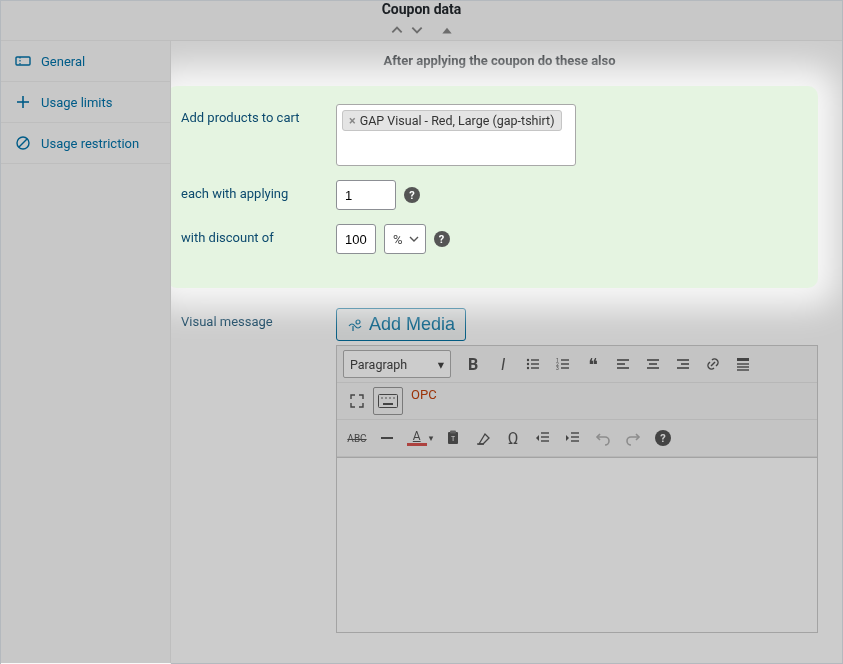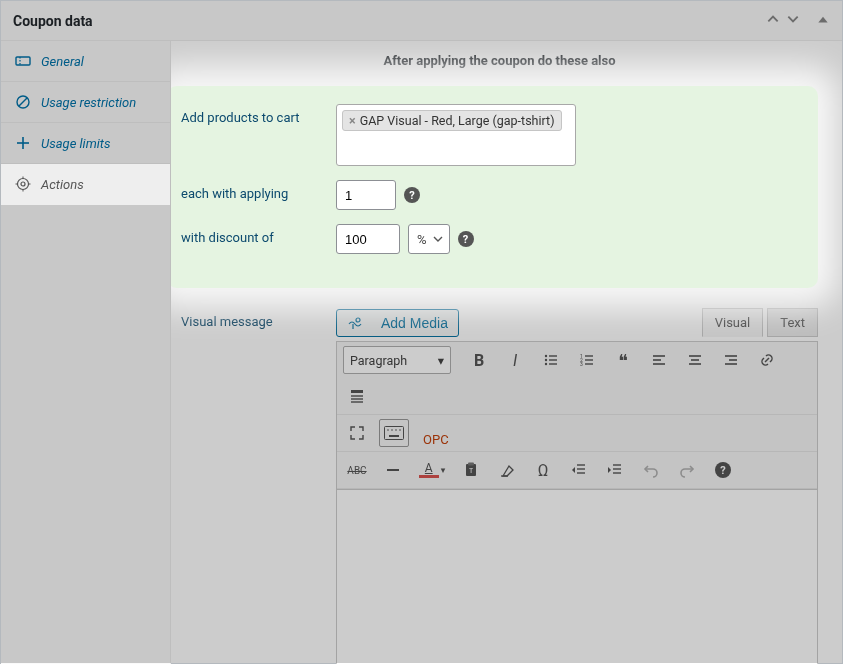--- a/index.html
+++ b/index.html
@@ -1,29 +1,29 @@
 <!DOCTYPE html>
 <html><head>
 <meta charset="utf-8">
 <style>
 * { box-sizing: border-box; margin: 0; padding: 0; }
 html, body { width: 843px; height: 664px; font-family: -apple-system, "Segoe UI", Roboto, Arial, sans-serif; font-size: 13px; color: #444; }
 .outer { width: 843px; height: 664px; border: 1px solid #b4b9be; background: #fff; position: relative; }
 .dim-overlay { position: absolute; inset: 0; background: rgba(0,0,0,0.2); pointer-events: none; z-index: 50; }
 
 
-.panel-header { height: 40px; background: #fafafa; border-bottom: 1px solid #eee; display: flex; align-items: center; justify-content: space-between; padding: 0 12px; position: relative; z-index: 10; }
+.panel-header { height: 40px; background: #fafafa; border-bottom: 1px solid #eee; display: flex; align-items: center; justify-content: space-between; padding: 0 12px; position: relative; z-index: 10; flex-direction: column; }
 .panel-header h2 { font-size: 14px; font-weight: 700; color: #23282d; }
 .panel-header .hdr-controls { display: flex; gap: 6px; align-items: center; color: #888; }
 .panel-header .hdr-controls span { cursor: pointer; }
 .hdr-ico { width: 14px; height: 14px; display: inline-block; }
 
 
 .panel-body { display: flex; height: calc(664px - 40px); }
-.tabs { width: 170px; background: #fafafa; border-right: 1px solid #eee; font-style: italic; }
+.tabs { width: 170px; background: #fafafa; border-right: 1px solid #eee; }
 .tabs ul { list-style: none; }
 .tabs li { display: flex; align-items: center; gap: 10px; padding: 12px 14px; border-bottom: 1px solid #eee; color: #0073aa; cursor: pointer; font-size: 13px; }
 .tabs li.active { background: #eee; color: #555; position: relative; z-index: 60; }
 .tab-icon { width: 16px; height: 16px; display: inline-flex; align-items: center; justify-content: center; color: #0073aa; }
 .tabs li.active .tab-icon { color: #555; }
 
 .content { flex: 1; padding: 12px 24px 0 10px; overflow: hidden; }
 .content h3 { font-size: 13px; font-weight: 700; color: #23282d; margin-bottom: 18px; padding-left: 0px; text-align: center; }
 
 
@@ -37,28 +37,28 @@
 .tag { display: inline-flex; align-items: center; gap: 4px; background: #e4e4e4; border: 1px solid #c5c5c5; border-radius: 3px; padding: 2px 6px; color: #333; font-size: 12.5px; }
 .tag .tag-x { color: #888; cursor: pointer; font-weight: bold; }
 
 .num-input { width: 60px; height: 30px; border: 1px solid #8c8f94; border-radius: 3px; padding: 0 8px; background: #fff; font-size: 13px; }
 .sel-input { height: 30px; border: 1px solid #8c8f94; border-radius: 3px; background: #fff; padding: 0 22px 0 8px; font-size: 13px; position: relative; display: inline-flex; align-items: center; }
 .sel-input .caret { position: absolute; right: 6px; }
 .help-dot { width: 16px; height: 16px; border-radius: 50%; background: #555; color: #fff; display: inline-flex; align-items: center; justify-content: center; font-size: 11px; font-weight: bold; cursor: help; }
 
 
 .ed-top { display: flex; justify-content: space-between; align-items: center; margin-bottom: 4px; }
-.btn-media { display: inline-flex; align-items: center; gap: 18px; border: 1px solid #0071a1; color: #0071a1; background: #f3f5f6; padding: 5px 10px; border-radius: 3px; cursor: pointer; font-size: 14px; }
+.btn-media { display: inline-flex; align-items: center; gap: 6px; border: 1px solid #0071a1; color: #0071a1; background: #f3f5f6; padding: 5px 10px; border-radius: 3px; cursor: pointer; font-size: 18px; }
 .ed-tabs { display: flex; }
 .ed-tab { border: 1px solid #ccc; padding: 6px 12px; background: #ebebeb; color: #555; cursor: pointer; font-size: 13px; }
 .ed-tab.active { background: #f5f5f5; border-bottom-color: #f5f5f5; }
 .ed-tab + .ed-tab { margin-left: 4px; }
 
 .toolbars { border: 1px solid #ccc; background: #f5f5f5; border-bottom: none; }
-.tb-row { display: flex; flex-wrap: wrap; align-items: flex-end; gap: 8px; padding: 4px 6px; border-bottom: 1px solid #e5e5e5; }
+.tb-row { display: flex; flex-wrap: wrap; align-items: flex-start; gap: 2px; padding: 4px 6px; border-bottom: 1px solid #e5e5e5; }
 .tb-btn { width: 28px; height: 28px; display: inline-flex; align-items: center; justify-content: center; color: #555; cursor: pointer; border-radius: 2px; font-size: 16px; }
 .tb-sel { width: 108px; height: 28px; border: 1px solid #b0b0b0; background: #fff; border-radius: 2px; display: inline-flex; align-items: center; padding: 0 6px; justify-content: space-between; margin-right: 6px; font-size: 12.5px; }
 .tb-text { padding: 0 6px; font-size: 13px; color: #c2410c; }
 .tb-color { width: 20px; height: 3px; background: #d9534f; display: inline-block; }
 
 .editor-area { height: 176px; border: 1px solid #ccc; background: #fff; }
 
 
 .chk-row { display: flex; align-items: center; margin-top: 26px; }
 .chk-row .fld-label { width: 155px; color: #555; }
@@ -102,47 +102,34 @@
             <svg width="16" height="16" viewBox="0 0 16 16">
                 <rect x="1" y="4" width="14" height="8" rx="1" fill="none" stroke="currentColor" stroke-width="1.4"></rect>
                 <line x1="5" y1="4" x2="5" y2="12" stroke="currentColor" stroke-width="1.2" stroke-dasharray="1.5 1.5"></line>
               </svg>
           </span>
           <span>General</span>
         </li>
         <li>
           <span class="tab-icon">
             <svg width="16" height="16" viewBox="0 0 16 16">
-                <circle cx="8" cy="8" r="6" fill="none" stroke="currentColor" stroke-width="1.4"></circle>
-                <line x1="4" y1="12" x2="12" y2="4" stroke="currentColor" stroke-width="1.4"></line>
-              </svg>
-          </span>
-          <span>Usage restriction</span>
-        </li>
-        <li>
-          <span class="tab-icon">
-            <svg width="16" height="16" viewBox="0 0 16 16">
                 <line x1="8" y1="2" x2="8" y2="14" stroke="currentColor" stroke-width="1.6"></line>
                 <line x1="2" y1="8" x2="14" y2="8" stroke="currentColor" stroke-width="1.6"></line>
               </svg>
           </span>
           <span>Usage limits</span>
         </li>
-        <li class="active">
+        <li>
           <span class="tab-icon">
             <svg width="16" height="16" viewBox="0 0 16 16">
-                <circle cx="8" cy="8" r="5.5" fill="none" stroke="currentColor" stroke-width="1.2"></circle>
-                <circle cx="8" cy="8" r="2" fill="none" stroke="currentColor" stroke-width="1.2"></circle>
-                <line x1="8" y1="0.5" x2="8" y2="3" stroke="currentColor"></line>
-                <line x1="8" y1="13" x2="8" y2="15.5" stroke="currentColor"></line>
-                <line x1="0.5" y1="8" x2="3" y2="8" stroke="currentColor"></line>
-                <line x1="13" y1="8" x2="15.5" y2="8" stroke="currentColor"></line>
+                <circle cx="8" cy="8" r="6" fill="none" stroke="currentColor" stroke-width="1.4"></circle>
+                <line x1="4" y1="12" x2="12" y2="4" stroke="currentColor" stroke-width="1.4"></line>
               </svg>
           </span>
-          <span>Actions</span>
+          <span>Usage restriction</span>
         </li>
       </ul>
     </nav>
 
     <div class="content">
       <h3>After applying the coupon do these also</h3>
 
       <div class="hl">
         <div class="row">
           <label class="fld-label">Add products to cart</label>
@@ -160,21 +147,21 @@
           <label class="fld-label">each with applying</label>
           <div class="fld">
             <input class="num-input" value="1" style="">
             <span class="help-dot">?</span>
           </div>
         </div>
 
         <div class="row">
           <label class="fld-label">with discount of</label>
           <div class="fld">
-            <input class="num-input" style="width: 64px;" value="100">
+            <input class="num-input" style="width: 40px;" value="100">
             <span class="sel-input">
               <span>%</span>
               <span class="caret">
                 <svg width="10" height="10" viewBox="0 0 10 10">
                     <path d="M1 3 L5 7 L9 3" fill="none" stroke="#555" stroke-width="1.4"></path>
                   </svg>
               </span>
             </span>
             <span class="help-dot">?</span>
           </div>
@@ -188,24 +175,20 @@
             <button class="btn-media">
               <span>
                 <svg width="16" height="16" viewBox="0 0 16 16">
                     <circle cx="11" cy="5" r="2" fill="none" stroke="currentColor" stroke-width="1.2"></circle>
                     <path d="M2 9 Q5 5 8 9 T14 9" fill="none" stroke="currentColor" stroke-width="1.2"></path>
                     <line x1="6" y1="14" x2="6" y2="9" stroke="currentColor" stroke-width="1.2"></line>
                   </svg>
               </span>
               <span>Add Media</span>
             </button>
-            <div class="ed-tabs">
-              <div class="ed-tab active">Visual</div>
-              <div class="ed-tab">Text</div>
-            </div>
           </div>
 
           <div class="toolbars">
             <div class="tb-row">
               <div class="tb-sel">
                 <span>Paragraph</span>
                 <span>▾</span>
               </div>
               <span class="tb-btn">
                   <b>B</b>

